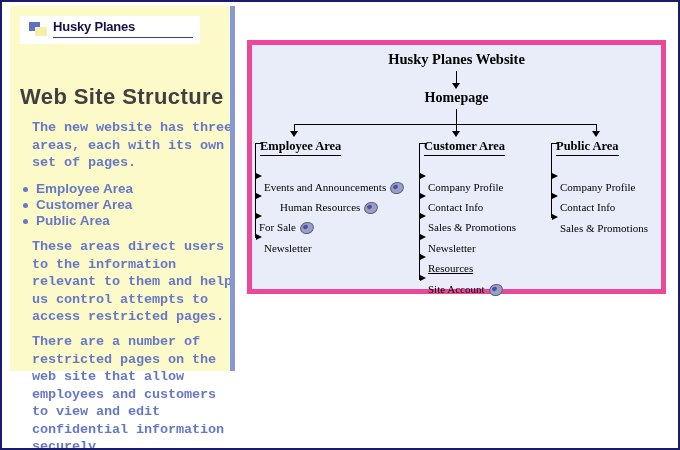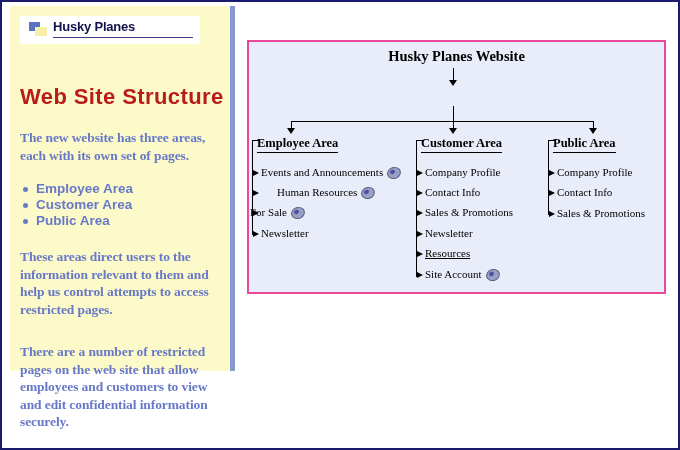--- a/index.html
+++ b/index.html
@@ -86,36 +86,35 @@
     background: #3c3c8c;
   }
 
   .sidebar-heading {
     position: absolute;
     left: 10px;
     top: 78px;
     font-family: "Liberation Sans", sans-serif;
     font-size: 22px;
     font-weight: bold;
-    color: #b91c1c;
+    color: #404040;
     letter-spacing: 0.4px;
     white-space: nowrap;
   }
 
   .sb-text {
     position: absolute;
-    left: 10px;
+    left: 22px;
     width: 208px;
-    font-family: Liberation Serif, serif;
+    font-family: Liberation Mono, monospace;
     font-size: 13.5px;
     font-weight: bold;
     color: #6878c8;
     line-height: 17.5px;
     letter-spacing: -0.1px;
-    margin-top: 10px;
   }
   .sb-p1 { top: 113px; }
   .sb-p2 { top: 232px; }
   .sb-p3 { top: 327px; }
 
   .sb-list {
     position: absolute;
     left: 12px;
     top: 175px;
     margin: 0;
@@ -143,21 +142,21 @@
   }
 
   
   .diagram-panel {
     position: absolute;
     left: 245px;
     top: 38px;
     width: 419px;
     height: 254px;
     background: #e9edf9;
-    border: 2px solid #ec4899;
+    border: 5px solid #ec4899;
     box-sizing: border-box;
   }
   .diagram-inner {
     position: relative;
     width: 100%;
     height: 100%;
   }
 
   .node-text {
     position: absolute;
@@ -212,20 +211,21 @@
     padding-bottom: 1px;
   }
 
   .item {
     position: absolute;
     font-family: "Liberation Serif", serif;
     font-size: 11px;
     color: #000000;
     white-space: nowrap;
     line-height: 12px;
+    margin-top: 12px;
   }
 
   .disc-icon {
     display: inline-block;
     position: relative;
     width: 15px;
     height: 11px;
     vertical-align: -2px;
     margin-left: 3px;
   }
@@ -289,20 +289,21 @@
   </div>
 
   <div class="diagram-panel">
     <div class="diagram-inner">
 
       <div class="node-text root-title">Husky Planes Website</div>
 
       <div class="vline" style="left:204px; top:26px; height:14px;"></div>
       <div class="arrow-down" style="left:200px; top:38px;"></div>
 
+      <div class="node-text home-title">Homepage</div>
 
       <div class="vline" style="left:204px; top:64px; height:15px;"></div>
       <div class="hline" style="left:42px; top:79px; width:302px;"></div>
       <div class="vline" style="left:42px; top:79px; height:9px;"></div>
       <div class="vline" style="left:204px; top:79px; height:9px;"></div>
       <div class="vline" style="left:344px; top:79px; height:9px;"></div>
       <div class="arrow-down" style="left:38px; top:86px;"></div>
       <div class="arrow-down" style="left:200px; top:86px;"></div>
       <div class="arrow-down" style="left:340px; top:86px;"></div>
 
@@ -314,21 +315,21 @@
       <div class="item" style="left:12px; top:124px;">
         <span>Events and Announcements</span><span class="disc-icon"><span class="d-shadow"></span><span class="d-outer"></span><span class="d-inner"></span></span>
       </div>
 
       <div class="arrow-right" style="left:4px; top:148px;"></div>
       <div class="item" style="left:28px; top:144px;">
         <span>Human Resources</span><span class="disc-icon"><span class="d-shadow"></span><span class="d-outer"></span><span class="d-inner"></span></span>
       </div>
 
       <div class="arrow-right" style="left:4px; top:168px;"></div>
-      <div class="item" style="left:1px; top:164px;">
+      <div class="item" style="left:7px; top:164px;">
         <span>For Sale</span><span class="disc-icon"><span class="d-shadow"></span><span class="d-outer"></span><span class="d-inner"></span></span>
       </div>
 
       <div class="arrow-right" style="left:4px; top:189px;"></div>
       <div class="item" style="left:12px; top:185px;">
         <span>Newsletter</span>
       </div>
 
       <div class="col-head" style="left:172px; top:94px;">Customer Area</div>
       <div class="vline" style="left:167px; top:98px; height:137px;"></div>

